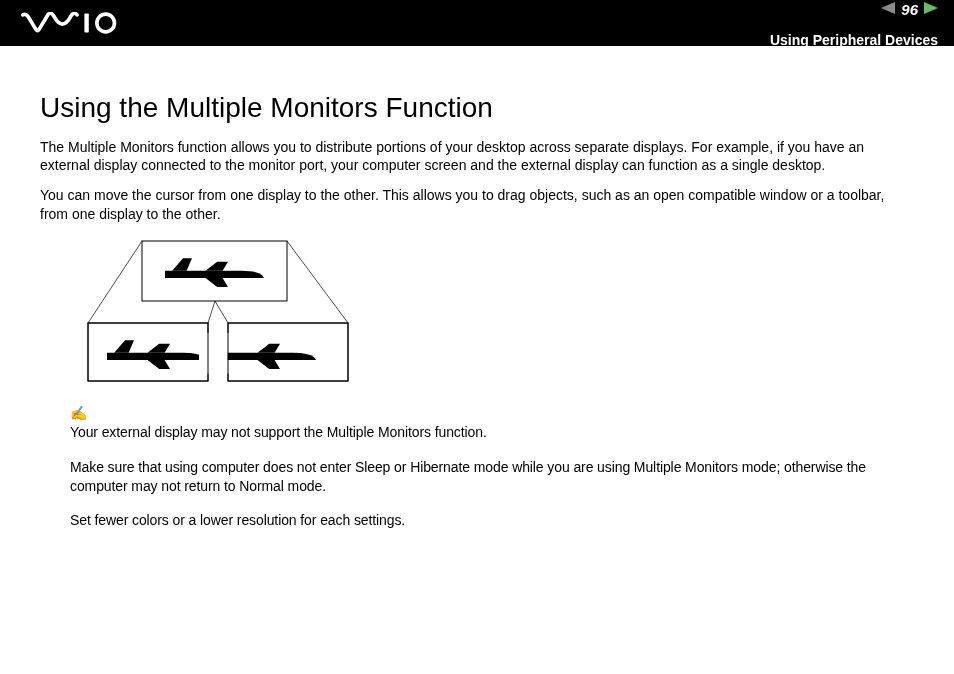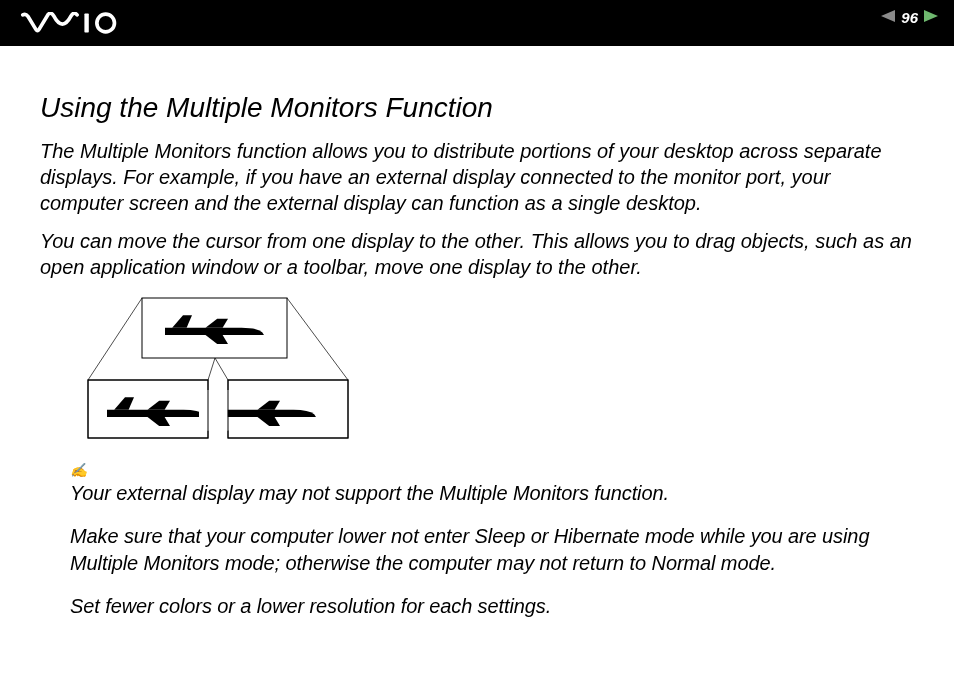--- a/index.html
+++ b/index.html
@@ -46,46 +46,45 @@
     font-style: italic;
     font-weight: bold;
     font-size: 15px;
   }
   .section-label {
     font-weight: bold;
     font-size: 14px;
   }
   .content {
     padding: 46px 38px 0 40px;
-    font-style: italic;
   }
   h1 {
     font-size: 28px;
     font-weight: 400;
     margin-bottom: 14px;
   }
   .para {
-    font-size: 20px;
+    font-size: 14px;
     line-height: 1.3;
     margin-bottom: 12px;
   }
   .diagram {
     margin: 16px 0 16px 30px;
   }
   .note-icon {
     color: #0a8a0a;
     font-size: 14px;
     margin-left: 30px;
     margin-bottom: 2px;
   }
   .notes {
     margin-left: 30px;
   }
   .note {
-    font-size: 20px;
+    font-size: 14px;
     line-height: 1.35;
     margin-bottom: 16px;
     font-family: Arial, Helvetica, sans-serif;
     font-stretch: condensed;
     letter-spacing: -0.1px;
   }
 </style>
 </head>
 <body>
 
@@ -104,27 +103,28 @@
             <polygon points="14,0 14,12 0,6" fill="#8a8a8a"></polygon>
           </svg>
       </span>
       <span class="page-num">96</span>
       <span class="nav-arrow right">
         <svg width="14" height="12" viewBox="0 0 14 12">
             <polygon points="0,0 0,12 14,6" fill="#6fb86f"></polygon>
           </svg>
       </span>
     </div>
+    <div class="section-label">Using Peripheral Devices</div>
   </div>
 </div>
 
 <div class="content">
   <h1>Using the Multiple Monitors Function</h1>
   <p class="para">The Multiple Monitors function allows you to distribute portions of your desktop across separate displays. For example, if you have an external display connected to the monitor port, your computer screen and the external display can function as a single desktop.</p>
-  <p class="para">You can move the cursor from one display to the other. This allows you to drag objects, such as an open application window or a toolbar, move one display to the other.</p>
+  <p class="para">You can move the cursor from one display to the other. This allows you to drag objects, such as an open compatible window or a toolbar, from one display to the other.</p>
 
   <div class="diagram">
     <svg width="290" height="146" viewBox="0 0 290 146">
 
       <rect x="72" y="2" width="145" height="60" fill="#fff" stroke="#000" stroke-width="1"></rect>
 
       <g transform="translate(86,12) scale(0.9)">
         <path d="M 10 22 L 95 22 Q 112 22 118 27 L 120 30 L 10 30 Z" fill="#000"></path>
         <path d="M 18 22 L 30 8 L 40 8 L 34 22 Z" fill="#000"></path>
         <path d="M 55 22 L 68 12 L 80 12 L 74 22 Z" fill="#000"></path>
@@ -156,16 +156,16 @@
       </g>
 
       <rect x="18" y="84" width="120" height="58" fill="none" stroke="#000" stroke-width="1"></rect>
       <rect x="158" y="84" width="120" height="58" fill="none" stroke="#000" stroke-width="1"></rect>
     </svg>
   </div>
 
   <div class="note-icon">✍</div>
   <div class="notes">
     <p class="note">Your external display may not support the Multiple Monitors function.</p>
-    <p class="note">Make sure that your computer lower not enter Sleep or Hibernate mode while you are using Multiple Monitors mode; otherwise the computer may not return to Normal mode.</p>
+    <p class="note">Make sure that using computer does not enter Sleep or Hibernate mode while you are using Multiple Monitors mode; otherwise the computer may not return to Normal mode.</p>
     <p class="note">Set fewer colors or a lower resolution for each settings.</p>
   </div>
 </div>
 
 </body></html>

